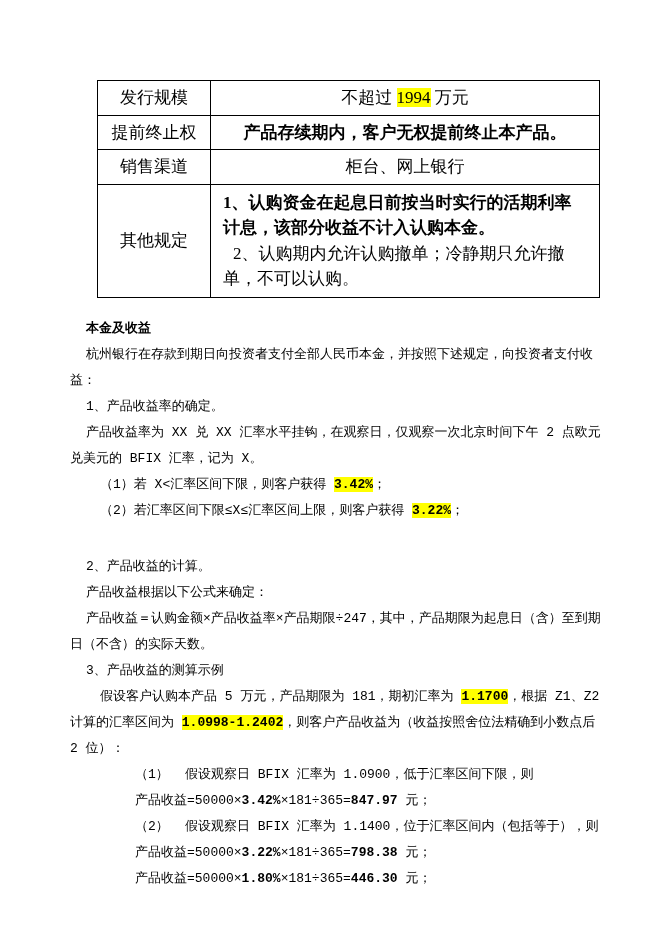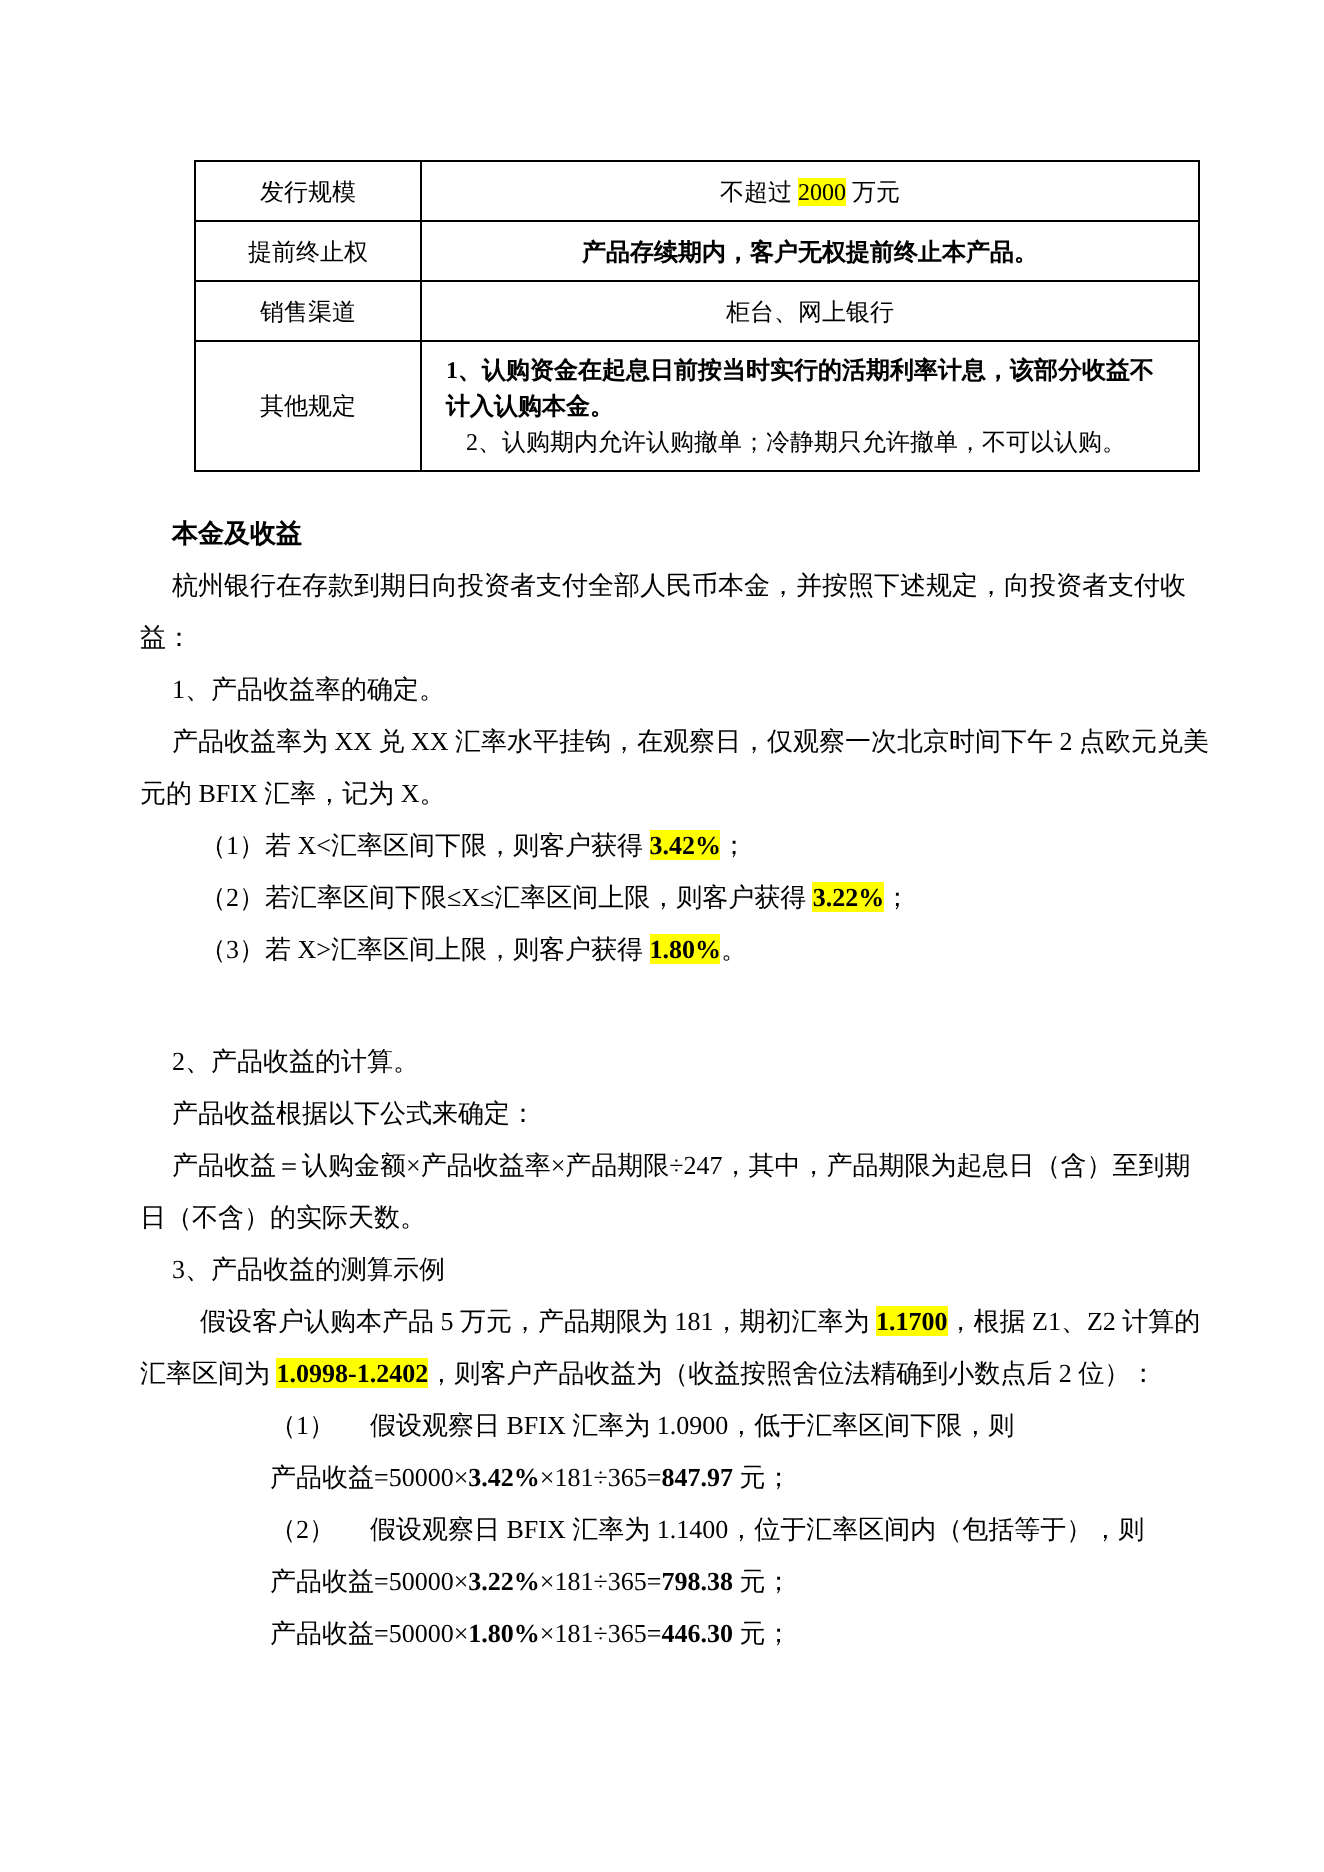--- a/index.html
+++ b/index.html
@@ -8,48 +8,48 @@
     position:relative;
     width:662px; height:936px;
     background:#ffffff; color:#000000;
     font-family:"Liberation Serif","DejaVu Serif",serif;
     font-size:13px;
     padding:80px 54px 20px 70px;
     overflow:hidden;
   }
   
   .terms-table { border-collapse:collapse; width:503px; margin-left:27px; table-layout:fixed; }
-  .terms-table td { border:1px solid #000; padding:4px 10px; vertical-align:middle; font-size:12px; line-height:1.5;margin-top:44px; }
+  .terms-table td { border:1px solid #000; padding:4px 10px; vertical-align:middle; font-size:17px; line-height:1.5;margin-top:44px; }
   .terms-table td.lbl { width:113px; text-align:center; }
   .terms-table td.val { text-align:center; height:30px; }
   .terms-table td.val-left { text-align:left; padding:5px 12px; }
   .val-left .line2 { text-indent:10px; }
   
   .b { font-weight:bold; }
   .hl { background:#ffff00; }
   
-  .body-text { margin-top:18px; }
+  .body-text { margin-top:18px;font-family:Liberation Mono, monospace; }
   .heading { font-size:13px; font-weight:bold; text-indent:16px; line-height:2; }
   .p { line-height:2; margin:0; }
   .ind { text-indent:16px; }
   .cond { text-indent:30px; }
   .gap-top { margin-top:30px; }
   .ex { margin-left:65px; }
   .ex-num { display:inline-block; width:50px; }
 </style>
 </head>
 <body>
 
 <div class="page">
 
   <table class="terms-table">
     <tbody>
       <tr>
         <td class="lbl">发行规模</td>
-        <td class="val"><span>不超过 </span><span class="hl">2000</span><span> 万元</span></td>
+        <td class="val"><span>不超过 </span><span class="hl">1994</span><span> 万元</span></td>
       </tr>
       <tr>
         <td class="lbl">提前终止权</td>
         <td class="val b">产品存续期内，客户无权提前终止本产品。</td>
       </tr>
       <tr>
         <td class="lbl">销售渠道</td>
         <td class="val">柜台、网上银行</td>
       </tr>
       <tr>
@@ -65,21 +65,20 @@
   <div class="body-text">
     <h3 class="heading">本金及收益</h3>
 
     <p class="p ind">杭州银行在存款到期日向投资者支付全部人民币本金，并按照下述规定，向投资者支付收益：</p>
 
     <p class="p ind">1、产品收益率的确定。</p>
     <p class="p ind">产品收益率为 XX 兑 XX 汇率水平挂钩，在观察日，仅观察一次北京时间下午 2 点欧元兑美元的 BFIX 汇率，记为 X。</p>
 
     <p class="p cond"><span>（1）若 X&lt;汇率区间下限，则客户获得 </span><span class="hl b">3.42%</span><span>；</span></p>
     <p class="p cond"><span>（2）若汇率区间下限≤X≤汇率区间上限，则客户获得 </span><span class="hl b">3.22%</span><span>；</span></p>
-    <p class="p cond"><span>（3）若 X&gt;汇率区间上限，则客户获得 </span><span class="hl b">1.80%</span><span>。</span></p>
 
     <p class="p ind gap-top">2、产品收益的计算。</p>
     <p class="p ind">产品收益根据以下公式来确定：</p>
     <p class="p ind">产品收益＝认购金额×产品收益率×产品期限÷247，其中，产品期限为起息日（含）至到期日（不含）的实际天数。</p>
 
     <p class="p ind">3、产品收益的测算示例</p>
 
     <p class="p cond"><span>假设客户认购本产品 5 万元，产品期限为 181，期初汇率为 </span><span class="hl b">1.1700</span><span>，根据 Z1、Z2 计算的汇率区间为 </span><span class="hl b">1.0998-1.2402</span><span>，则客户产品收益为（收益按照舍位法精确到小数点后 2 位）：</span></p>
 
     <p class="p ex"><span class="ex-num">（1）</span><span>假设观察日 BFIX 汇率为 1.0900，低于汇率区间下限，则</span></p>

